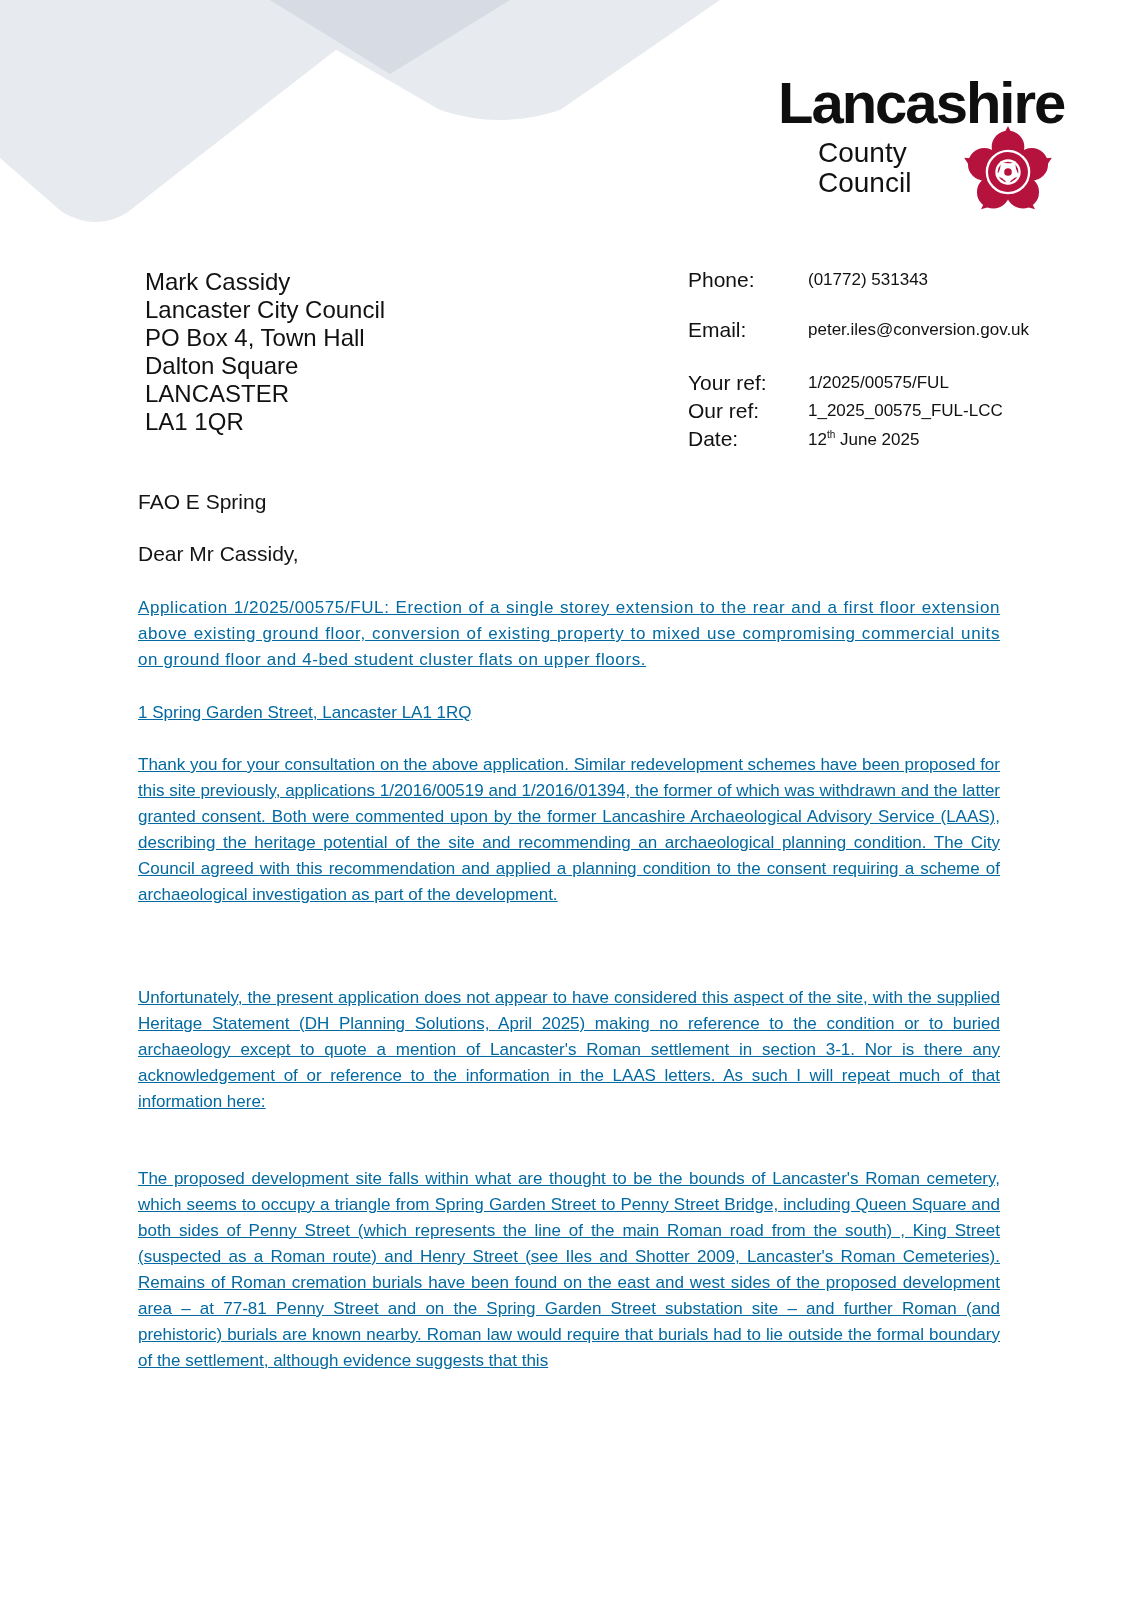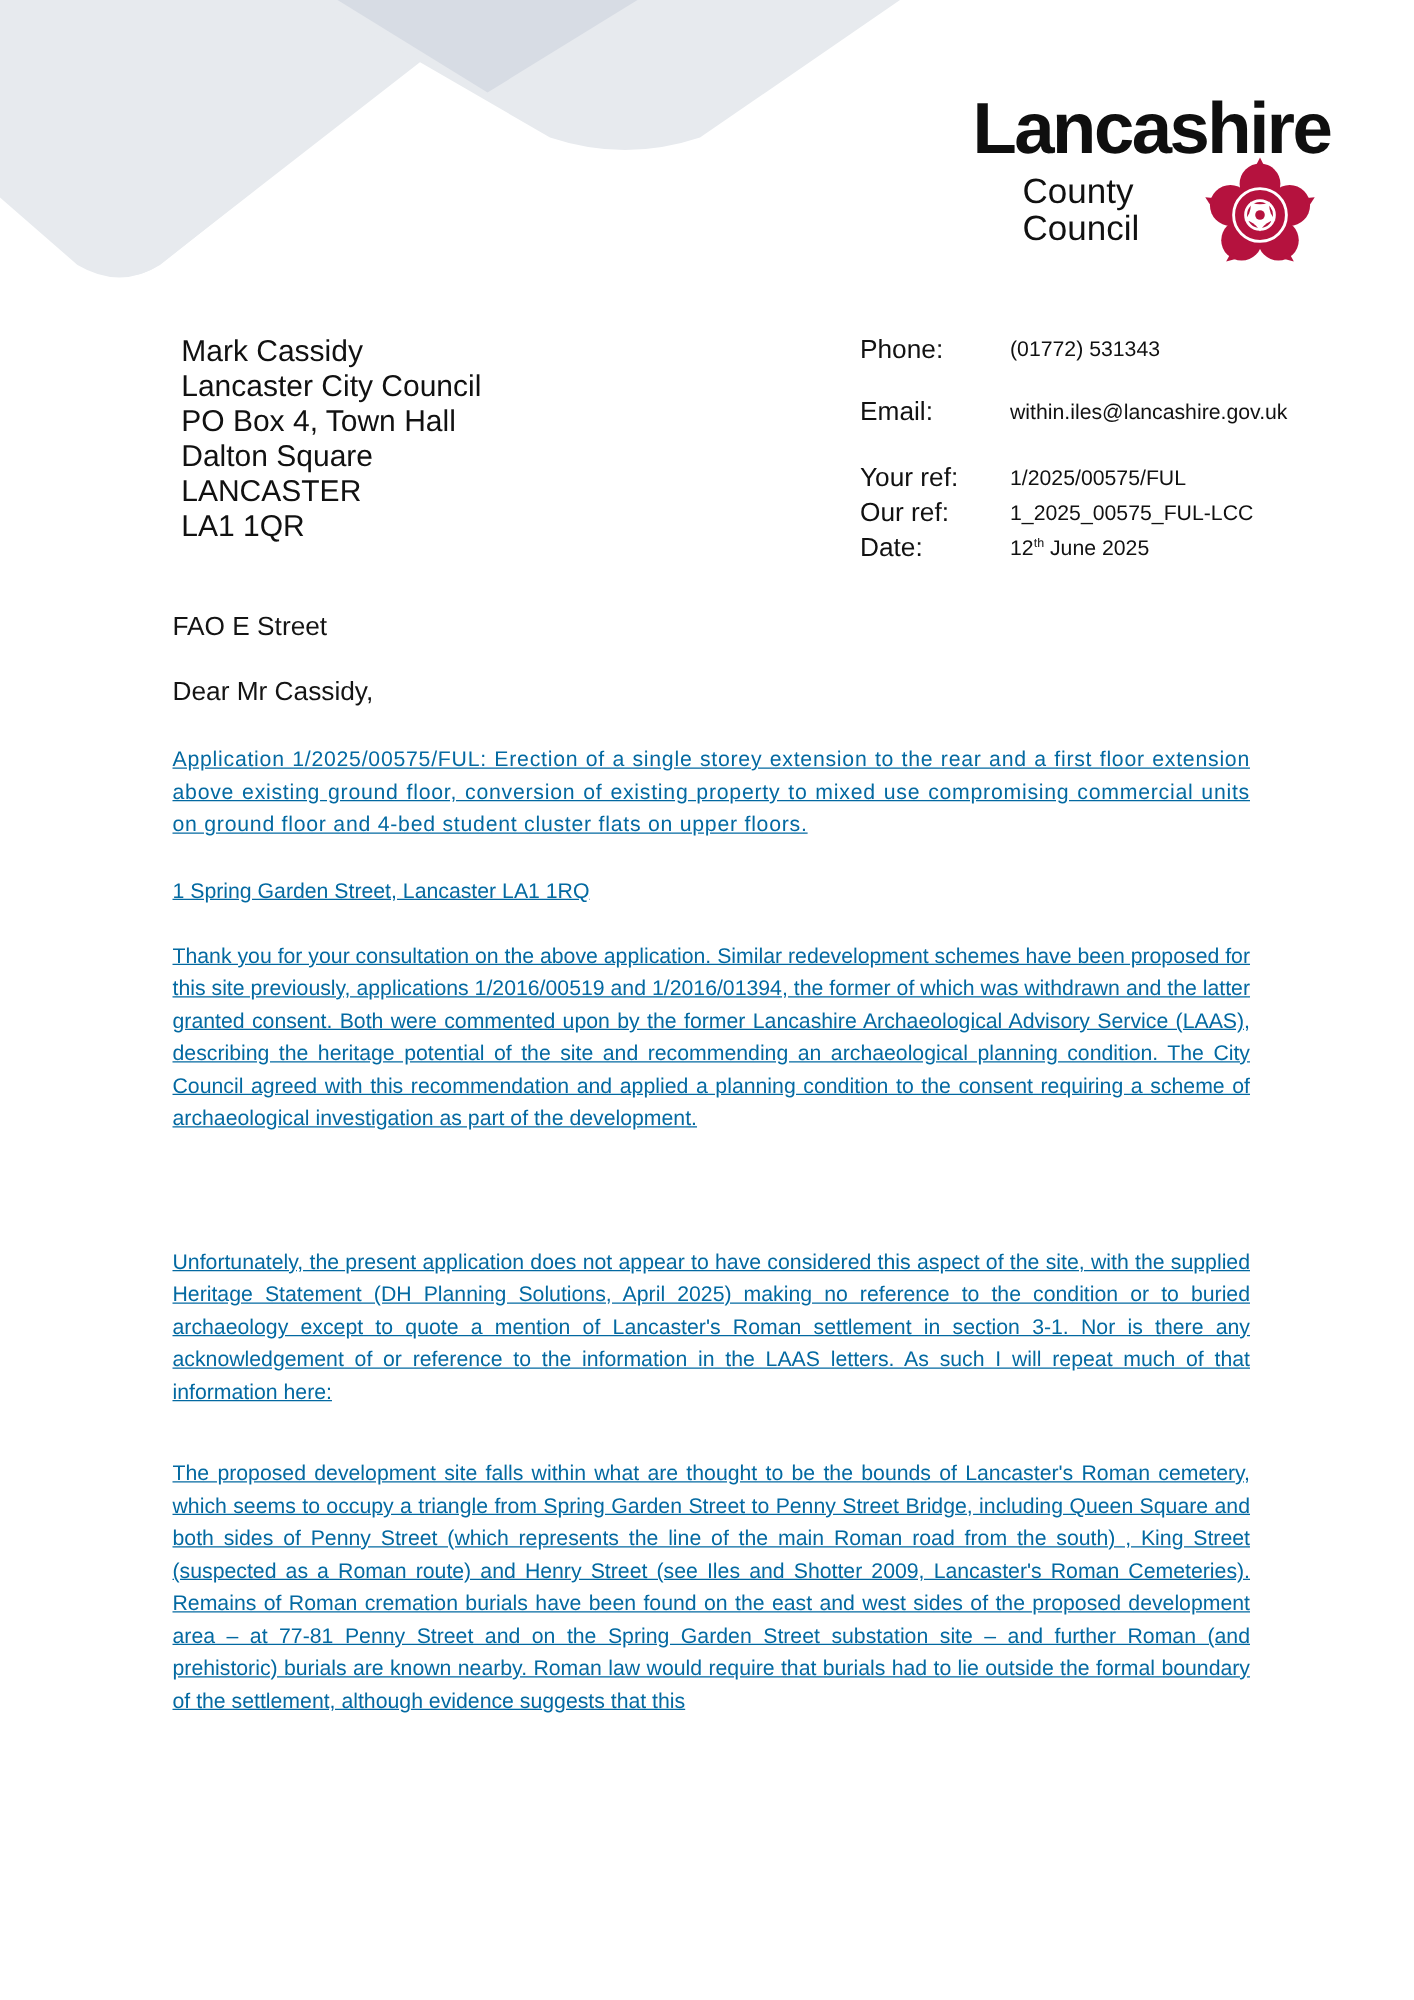--- a/index.html
+++ b/index.html
@@ -33,21 +33,21 @@
     .fao { position: absolute; left: 138px; top: 490px; font-size: 21px; }
     .salutation { position: absolute; left: 138px; top: 542px; font-size: 21px; }
 
     .para {
       position: absolute; left: 138px; width: 862px;
       font-size: 17px; line-height: 26px; text-align: justify; color: #0369a1; text-decoration: underline;
     }
     .para.app { top: 595px; letter-spacing: 0.6px; }
     .para.app-addr { top: 700px; }
     .para.p1 { top: 752px; }
-    .para.p2 { top: 985px; margin-top: 12px; }
+    .para.p2 { top: 985px; }
     .para.p3 { top: 1166px; }
 
     .footer-org { position: absolute; left: 138px; top: 1475px; font-size: 21px; line-height: 28px; letter-spacing: 0.4px; }
     .footer-bar { position: absolute; left: 54px; top: 1618px; width: 1040px; height: 40px; }
     .footer-rule-left { position: absolute; left: 0; top: 18px; width: 100px; height: 5px; background: #dfe2e8; border-radius: 3px; }
     .footer-chevrons { position: absolute; left: 110px; top: 0; width: 90px; height: 40px; }
     .footer-rule-right { position: absolute; left: 214px; top: 18px; width: 580px; height: 5px; background: #dfe2e8; border-radius: 3px; }
     .footer-url { position: absolute; left: 818px; top: 4px; font-size: 26px; color: #444; }
   </style>
 </head>
@@ -99,37 +99,37 @@
   <div>LA1 1QR</div>
 </div>
 
 <div class="meta">
   <div class="meta-row" style="top:0">
     <span class="meta-label">Phone:</span>
     <span class="meta-value">(01772) 531343</span>
   </div>
   <div class="meta-row" style="top:50px">
     <span class="meta-label">Email:</span>
-    <span class="meta-value">within.iles@lancashire.gov.uk</span>
+    <span class="meta-value">peter.iles@conversion.gov.uk</span>
   </div>
   <div class="meta-row" style="top:103px">
     <span class="meta-label">Your ref:</span>
     <span class="meta-value">1/2025/00575/FUL</span>
   </div>
   <div class="meta-row" style="top:131px">
     <span class="meta-label">Our ref:</span>
     <span class="meta-value">1_2025_00575_FUL-LCC</span>
   </div>
   <div class="meta-row" style="top:159px">
     <span class="meta-label">Date:</span>
     <span class="meta-value"><span>12</span><sup>th</sup><span> June 2025</span></span>
   </div>
 </div>
 
-<div class="fao">FAO E Street</div>
+<div class="fao">FAO E Spring</div>
 <div class="salutation">Dear Mr Cassidy,</div>
 
 <div class="para app">Application 1/2025/00575/FUL: Erection of a single storey extension to the rear and a first floor extension above existing ground floor, conversion of existing property to mixed use compromising commercial units on ground floor and 4-bed student cluster flats on upper floors.</div>
 <div class="para app-addr">1 Spring Garden Street, Lancaster LA1 1RQ</div>
 
 <div class="para p1">Thank you for your consultation on the above application.  Similar redevelopment schemes have been proposed for this site previously, applications 1/2016/00519 and 1/2016/01394, the former of which was withdrawn and the latter granted consent.  Both were commented upon by the former Lancashire Archaeological Advisory Service (LAAS), describing the heritage potential of the site and recommending an archaeological planning condition.  The City Council agreed with this recommendation and applied a planning condition to the consent requiring a scheme of archaeological investigation as part of the development.</div>
 <div class="para p2">Unfortunately, the present application does not appear to have considered this aspect of the site, with the supplied Heritage Statement (DH Planning Solutions, April 2025) making no reference to the condition or to buried archaeology except to quote a mention of Lancaster's Roman settlement in section 3-1.  Nor is there any acknowledgement of or reference to the information in the LAAS letters.  As such I will repeat much of that information here:</div>
 <div class="para p3">The proposed development site falls within what are thought to be the bounds of Lancaster's Roman cemetery, which seems to occupy a triangle from Spring Garden Street to Penny Street Bridge, including Queen Square and both sides of Penny Street (which represents the line of the main Roman road from the south) , King Street (suspected as a Roman route) and Henry Street (see Iles and Shotter 2009, Lancaster's Roman Cemeteries).  Remains of Roman cremation burials have been found on the east and west sides of the proposed development area – at 77-81 Penny Street and on the Spring Garden Street substation site – and further Roman (and prehistoric) burials are known nearby.  Roman law would require that burials had to lie outside the formal boundary of the settlement, although evidence suggests that this</div>
 
 <div class="footer-org">

